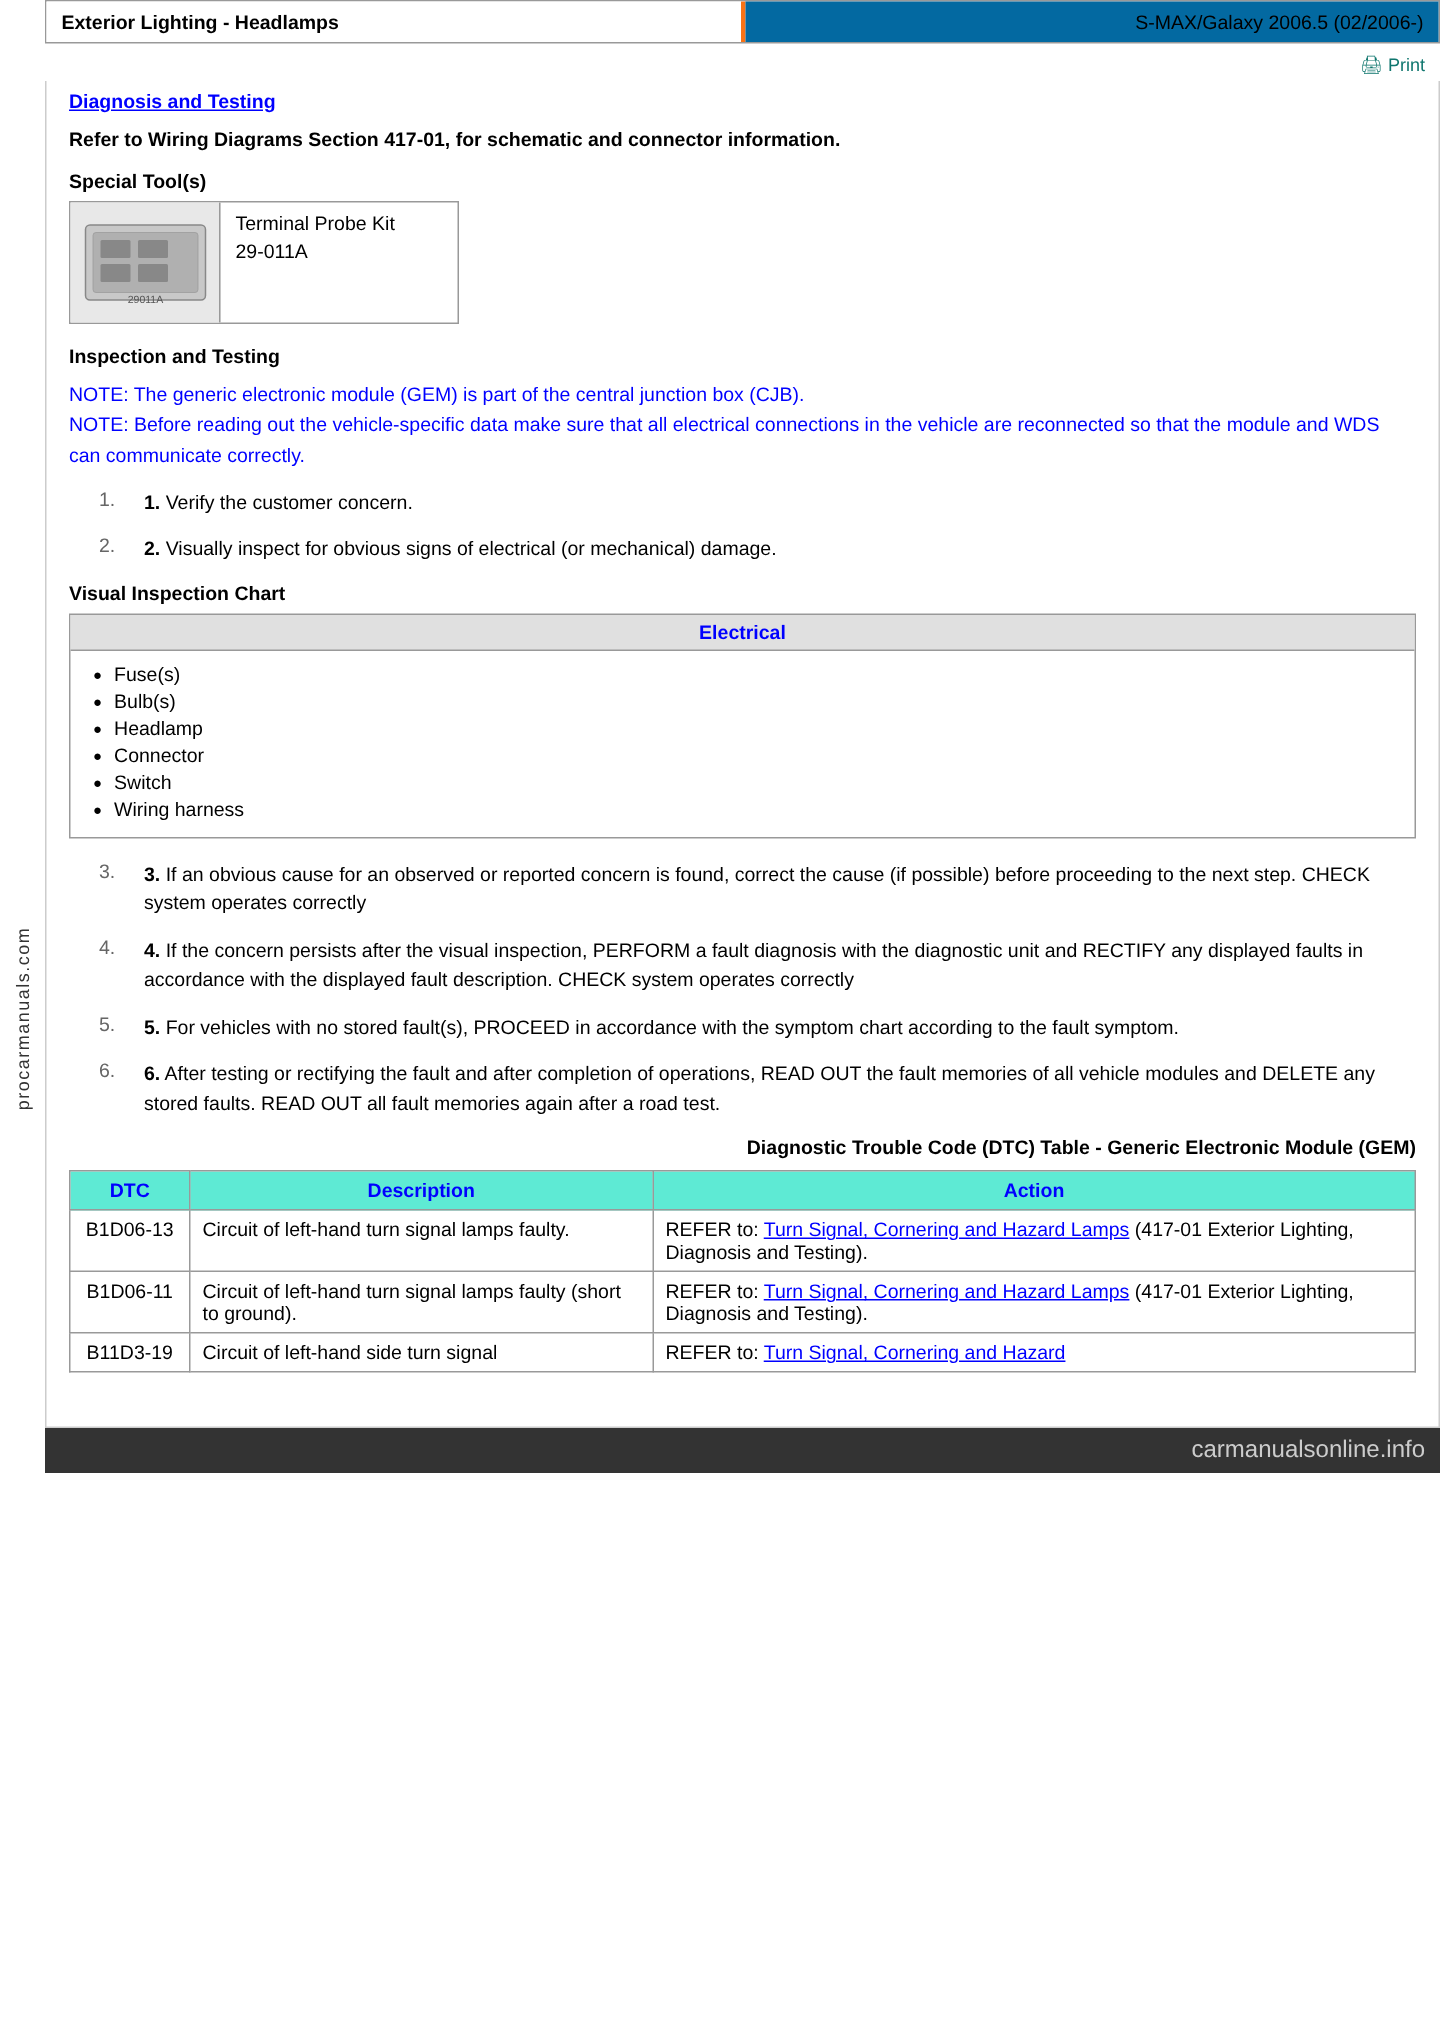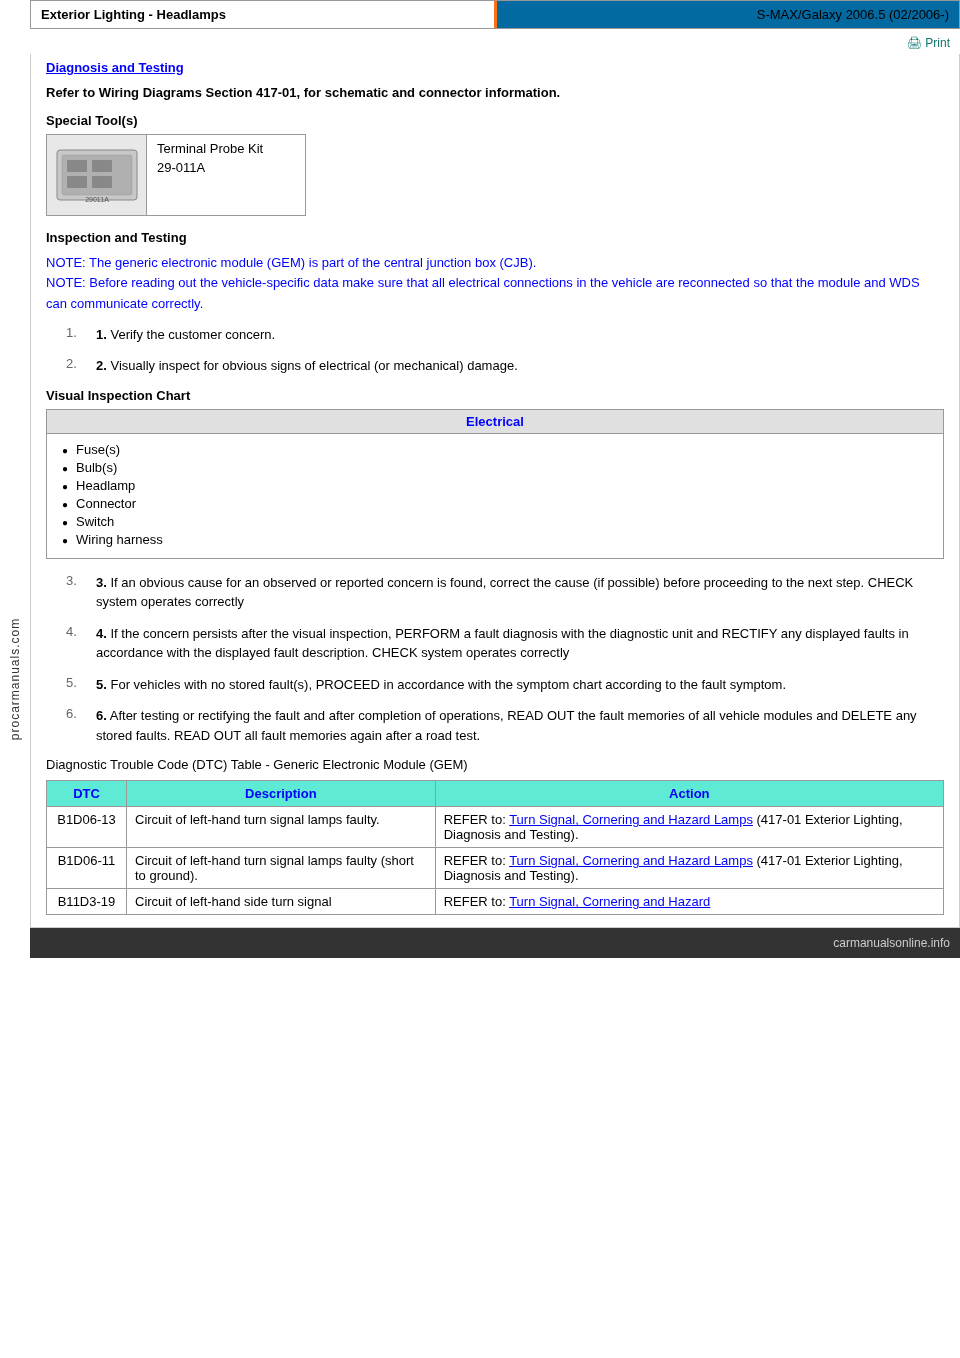--- a/index.html
+++ b/index.html
@@ -63,21 +63,21 @@
       text-align: right;
       padding: 4px 10px;
     }
     .print-link {
       color: #0f766e;
       font-size: 12px;
       cursor: pointer;
       text-decoration: none;
     }
     .content-area {
-      padding: 6px 15px 12px 15px;
+      padding: 6px 15px 36px 15px;
       border-left: 1px solid #ccc;
       border-right: 1px solid #ccc;
       border-bottom: 1px solid #ccc;
     }
     .section-title {
       color: #00f;
       font-weight: bold;
       font-size: 13px;
       margin-bottom: 8px;
       text-decoration: underline;
@@ -183,24 +183,25 @@
       align-items: flex-start;
       margin-bottom: 3px;
       font-size: 13px;
     }
     .bullet {
       margin-right: 8px;
       font-size: 10px;
       margin-top: 3px;
     }
     .dtc-section-title {
-      font-weight: normal;
+      font-weight: bold;
       font-size: 13px;
       margin-bottom: 8px;
       margin-top: 10px;
+      text-align: right;
     }
     .dtc-table {
       width: 100%;
       border-collapse: collapse;
       border: 1px solid #999;
     }
     .dtc-table th {
       background: #5eead4;
       color: #00f;
       font-weight: bold;
@@ -226,21 +227,21 @@
     .bottom-bar {
       background: #333;
       height: 30px;
       display: flex;
       align-items: center;
       justify-content: flex-end;
       padding: 0 10px;
     }
     .bottom-logo {
       color: #ccc;
-      font-size: 12px;
+      font-size: 16px;
     }
   </style>
 </head>
 <body>
 
 <div class="page-wrapper">
 
   <div class="sidebar-left">
     <span class="sidebar-text">procarmanuals.com</span>
   </div>

